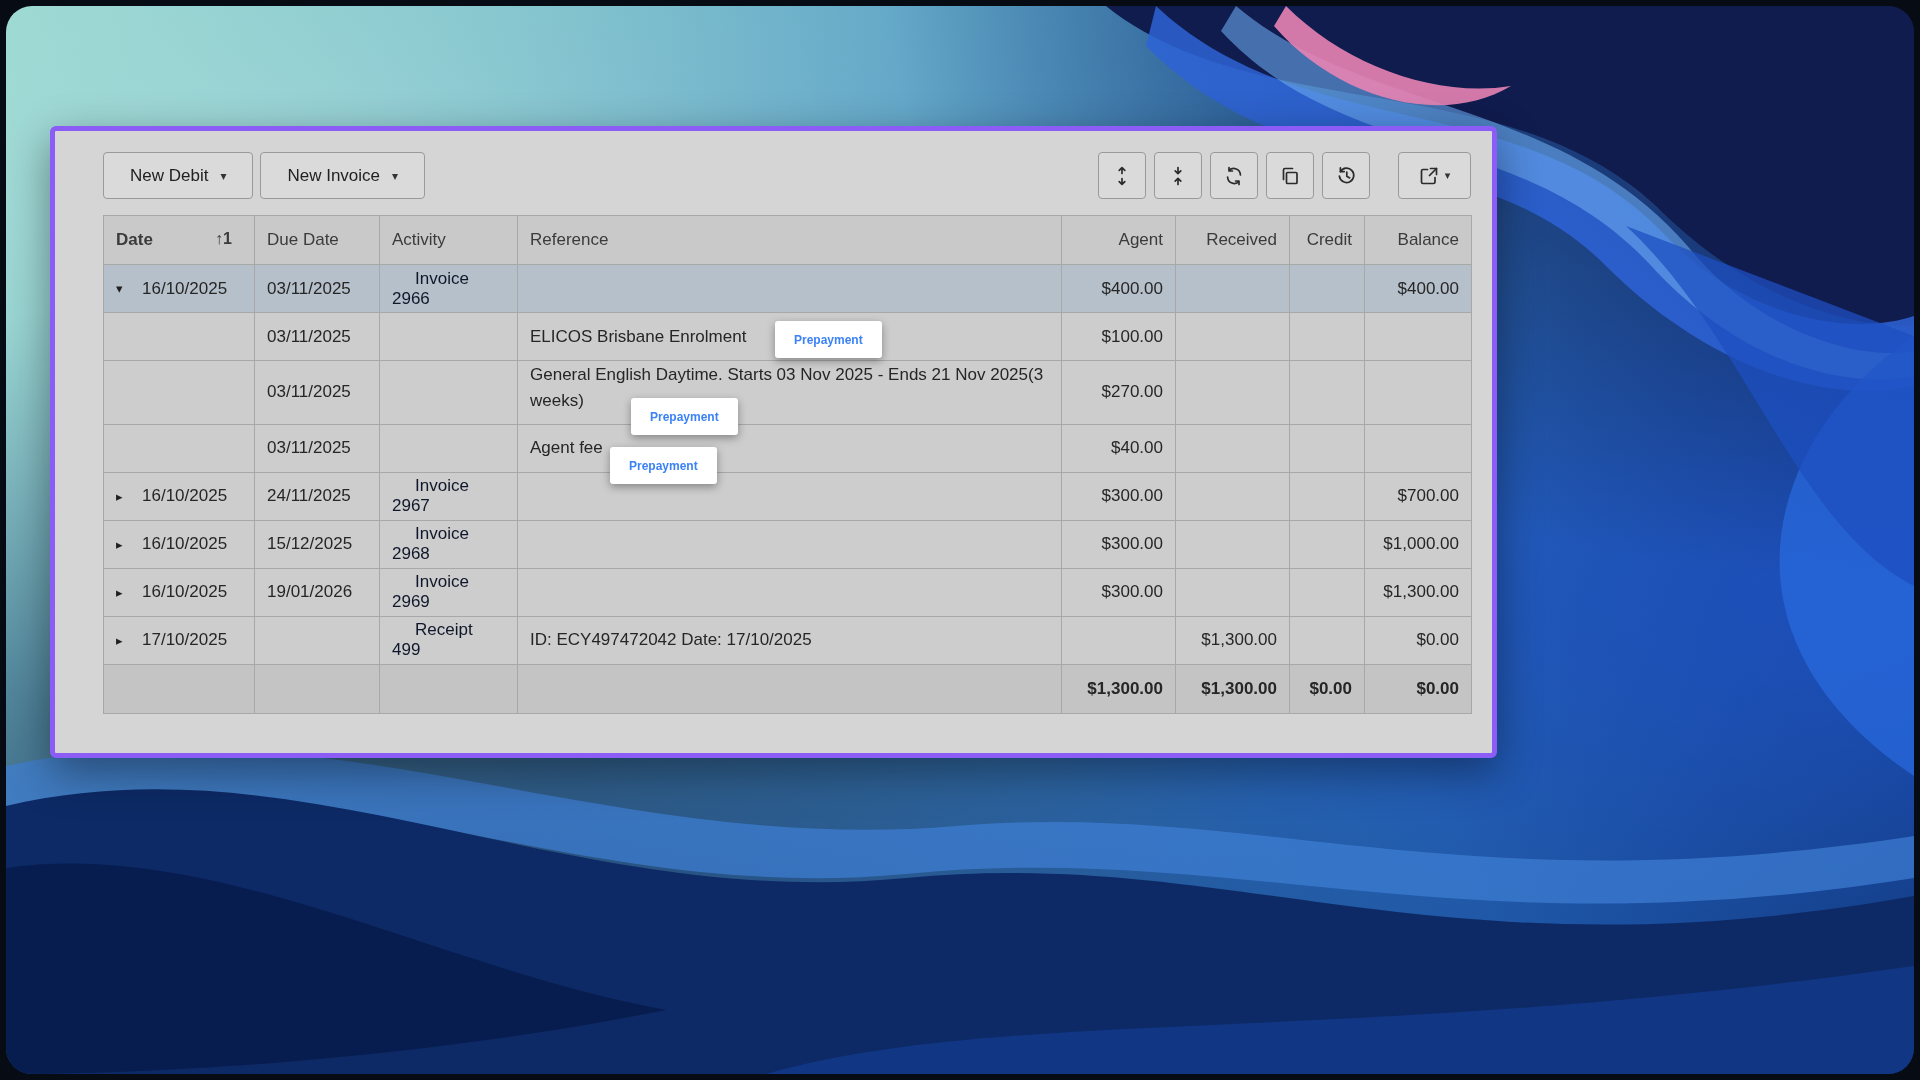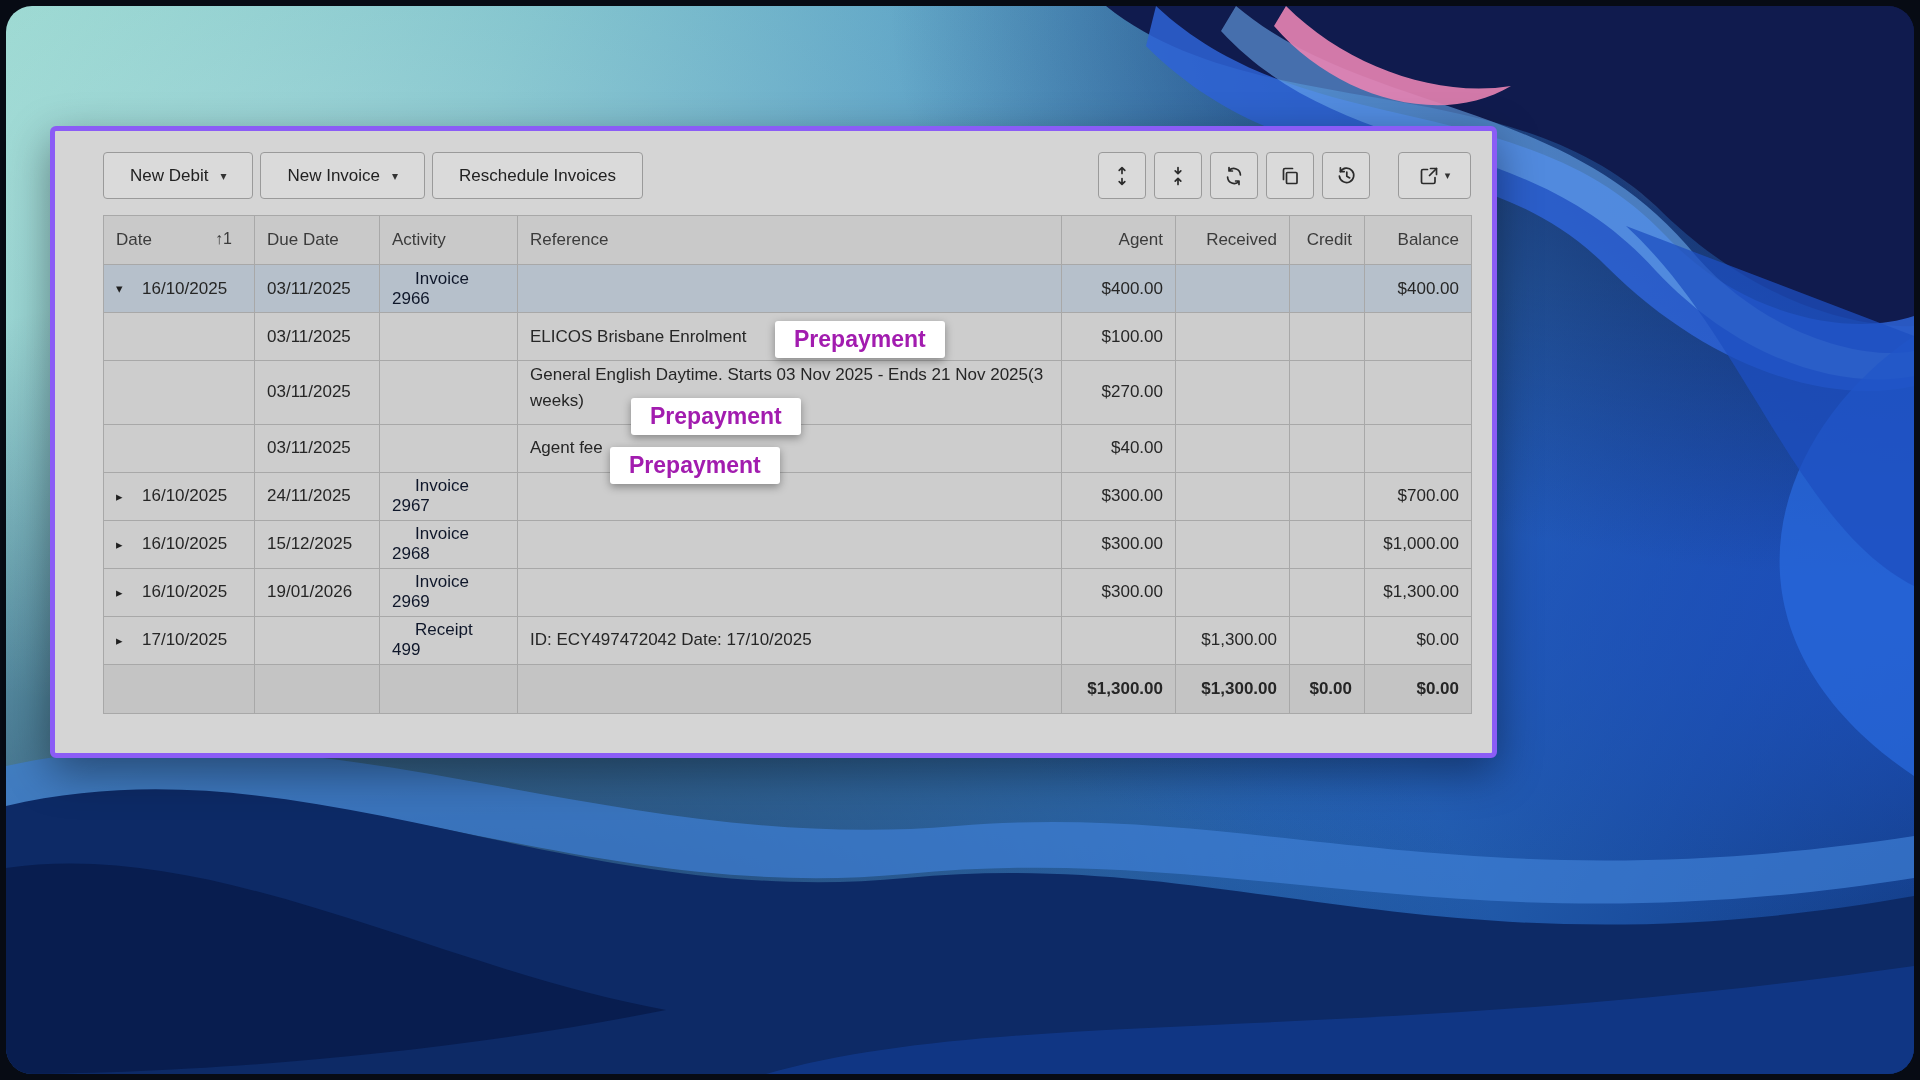--- a/index.html
+++ b/index.html
@@ -54,31 +54,31 @@
           font-size:17px; color:#262626; }
   th, td { border:1px solid #a8a8a8; padding:0 12px; height:48px;
            vertical-align:middle; overflow:hidden; }
   thead th { background:#c9c9c9; font-weight:400; color:#3b3b3b;
              text-align:left; height:49px; cursor:pointer; }
   tbody td { background:#cdcdcd; }
   tr.selected td { background:#b6c0cb; }
   tfoot td { background:#c4c4c4; font-weight:700; height:49px; }
   .num, th.num { text-align:right; }
   .cellflex { display:flex; align-items:center; }
-  .hdrflex  { display:flex; justify-content:space-between; padding-right:10px; }
+  .hdrflex  { display:flex; justify-content:space-between; padding-right:10px;font-weight:bold; }
   .caret { display:inline-block; width:26px; font-size:13px; color:#1f1f1f; cursor:pointer; }
   .sort-ind { font-size:16px; color:#3b3b3b; }
   a.activity-link { color:#0f172a; text-decoration:none; cursor:pointer;margin-left:23px; }
   td.ref-wrap { line-height:1.55; padding-top:1px; padding-bottom:9px; }
 
   
   .badge {
     position:absolute; height:37px; padding:0 19px; display:flex; align-items:center;
     background:#ffffff; border-radius:3px; box-shadow:0 3px 9px rgba(0,0,0,.35);
-    font-size:23px; font-weight:700; color:#a21caf; z-index:5; cursor:grab;
+    font-size:12px; font-weight:700; color:#3b82f6; z-index:5; cursor:grab;
   }
   .badge1 { left:720px; top:190px; }
   .badge2 { left:576px; top:267px; }
   .badge3 { left:555px; top:316px; }
 </style>
 </head>
 <body>
 
 <div class="wallpaper">
   <svg class="swirls" viewBox="0 0 1908 1068" preserveAspectRatio="none">
@@ -100,23 +100,20 @@
   <div class="toolbar">
     <div class="tb-left">
       <button class="btn">
         <span>New Debit</span>
         <span class="dd-caret">▾</span>
       </button>
       <button class="btn">
         <span>New Invoice</span>
         <span class="dd-caret">▾</span>
       </button>
-      <button class="btn">
-        <span>Reschedule Invoices</span>
-      </button>
     </div>
 
     <div class="tb-right">
       <button class="icon-btn">
         <svg width="20" height="20" viewBox="0 0 20 20">
           <path d="M10 7.5 V1.8 M7.2 4.4 L10 1.6 L12.8 4.4"></path>
           <path d="M10 12.5 V18.2 M7.2 15.6 L10 18.4 L12.8 15.6"></path>
         </svg>
       </button>
       <button class="icon-btn">

